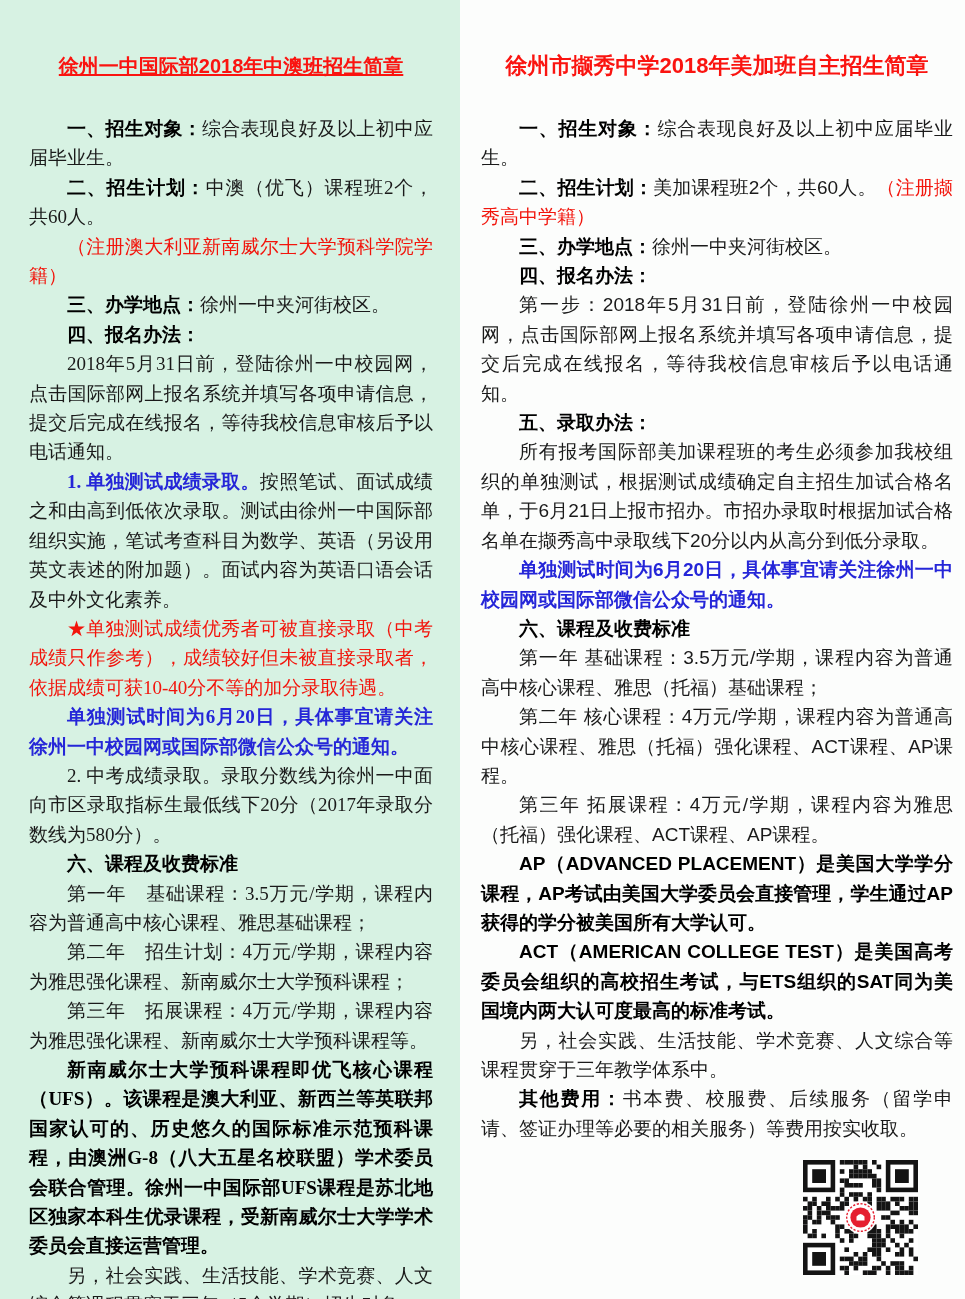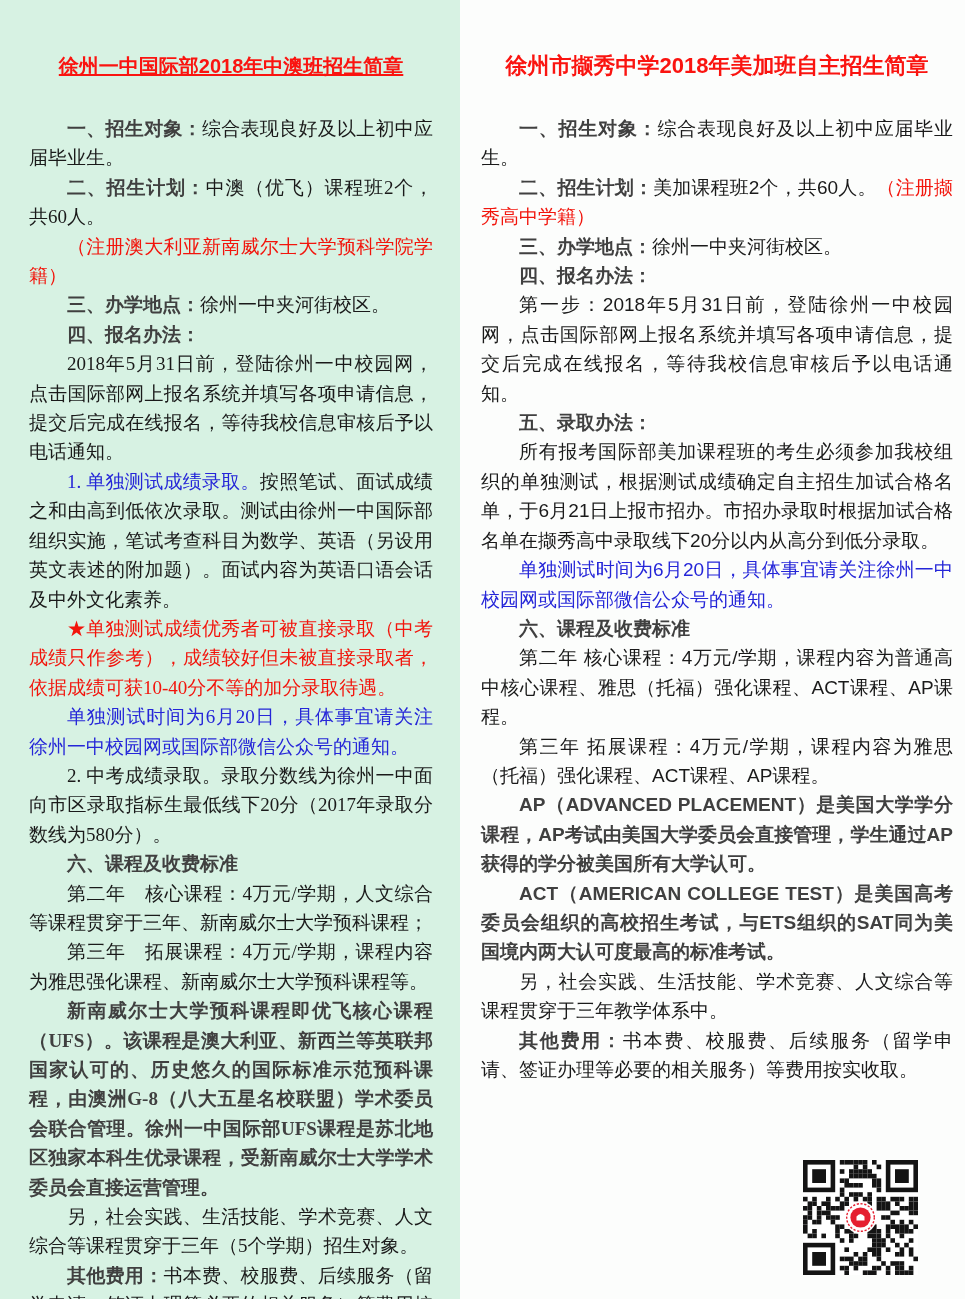--- a/index.html
+++ b/index.html
@@ -45,23 +45,23 @@
   .para{
     margin:0;
     text-indent:2em;
     text-align:justify;
     font-size:19px;
     line-height:29.4px;
   }
   .panel.left .para{font-family:"Liberation Serif","DejaVu Serif",serif;}
   .panel.right .para{font-family:"Liberation Sans","DejaVu Sans",sans-serif;}
   .run.normal{font-weight:normal;color:var(--ink);}
-  .run.bold{font-weight:bold;color:#404040;margin-top:36px;}
+  .run.bold{font-weight:bold;color:#000000;margin-top:36px;}
   .run.red{font-weight:normal;color:var(--accent-red);}
-  .run.blue{font-weight:normal;color:var(--accent-blue);}
+  .run.blue{font-weight:bold;color:var(--accent-blue);}
   .qr-box{
     position:absolute;
     right:47px;
     top:1160px;
     width:115px;height:115px;
   }
   .qr-box svg{display:block;width:115px;height:115px;}
 </style>
 </head>
 <body>
@@ -73,40 +73,42 @@
       <p class="para"><span class="run bold">二、招生计划：</span><span class="run normal">中澳（优飞）课程班2个，共60人。</span></p>
       <p class="para"><span class="run red">（注册澳大利亚新南威尔士大学预科学院学籍）</span></p>
       <p class="para"><span class="run bold">三、办学地点：</span><span class="run normal">徐州一中夹河街校区。</span></p>
       <p class="para"><span class="run bold">四、报名办法：</span></p>
       <p class="para"><span class="run normal">2018年5月31日前，登陆徐州一中校园网，点击国际部网上报名系统并填写各项申请信息，提交后完成在线报名，等待我校信息审核后予以电话通知。</span></p>
       <p class="para"><span class="run blue">1. 单独测试成绩录取。</span><span class="run normal">按照笔试、面试成绩之和由高到低依次录取。测试由徐州一中国际部组织实施，笔试考查科目为数学、英语（另设用英文表述的附加题）。面试内容为英语口语会话及中外文化素养。</span></p>
       <p class="para"><span class="run red">★单独测试成绩优秀者可被直接录取（中考成绩只作参考），成绩较好但未被直接录取者，依据成绩可获10-40分不等的加分录取待遇。</span></p>
       <p class="para"><span class="run blue">单独测试时间为6月20日，具体事宜请关注徐州一中校园网或国际部微信公众号的通知。</span></p>
       <p class="para"><span class="run normal">2. 中考成绩录取。录取分数线为徐州一中面向市区录取指标生最低线下20分（2017年录取分数线为580分）。</span></p>
       <p class="para"><span class="run bold">六、课程及收费标准</span></p>
-      <p class="para"><span class="run normal">第二年　核心课程：4万元/学期，人文综合等课程贯穿于三年、新南威尔士大学预科课程；</span></p>
+      <p class="para"><span class="run normal">第一年　基础课程：3.5万元/学期，课程内容为普通高中核心课程、雅思基础课程；</span></p>
+      <p class="para"><span class="run normal">第二年　招生计划：4万元/学期，课程内容为雅思强化课程、新南威尔士大学预科课程；</span></p>
       <p class="para"><span class="run normal">第三年　拓展课程：4万元/学期，课程内容为雅思强化课程、新南威尔士大学预科课程等。</span></p>
       <p class="para"><span class="run bold">新南威尔士大学预科课程即优飞核心课程（UFS）。该课程是澳大利亚、新西兰等英联邦国家认可的、历史悠久的国际标准示范预科课程，由澳洲G-8（八大五星名校联盟）学术委员会联合管理。徐州一中国际部UFS课程是苏北地区独家本科生优录课程，受新南威尔士大学学术委员会直接运营管理。</span></p>
       <p class="para"><span class="run normal">另，社会实践、生活技能、学术竞赛、人文综合等课程贯穿于三年（5个学期）招生对象。</span></p>
       <p class="para"><span class="run bold">其他费用：</span><span class="run normal">书本费、校服费、后续服务（留学申请、签证办理等必要的相关服务）等费用按实收取。</span></p>
     </div>
 </div>
 
 <div class="panel right">
   <h1 class="doc-title">徐州市撷秀中学2018年美加班自主招生简章</h1>
   <div class="body-text" id="right-paras">
       <p class="para"><span class="run bold">一、招生对象：</span><span class="run normal">综合表现良好及以上初中应届毕业生。</span></p>
       <p class="para"><span class="run bold">二、招生计划：</span><span class="run normal">美加课程班2个，共60人。</span><span class="run red">（注册撷秀高中学籍）</span></p>
       <p class="para"><span class="run bold">三、办学地点：</span><span class="run normal">徐州一中夹河街校区。</span></p>
       <p class="para"><span class="run bold">四、报名办法：</span></p>
       <p class="para"><span class="run normal">第一步：2018年5月31日前，登陆徐州一中校园网，点击国际部网上报名系统并填写各项申请信息，提交后完成在线报名，等待我校信息审核后予以电话通知。</span></p>
       <p class="para"><span class="run bold">五、录取办法：</span></p>
       <p class="para"><span class="run normal">所有报考国际部美加课程班的考生必须参加我校组织的单独测试，根据测试成绩确定自主招生加试合格名单，于6月21日上报市招办。市招办录取时根据加试合格名单在撷秀高中录取线下20分以内从高分到低分录取。</span></p>
       <p class="para"><span class="run blue">单独测试时间为6月20日，具体事宜请关注徐州一中校园网或国际部微信公众号的通知。</span></p>
       <p class="para"><span class="run bold">六、课程及收费标准</span></p>
+      <p class="para"><span class="run normal">第一年 基础课程：3.5万元/学期，课程内容为普通高中核心课程、雅思（托福）基础课程；</span></p>
       <p class="para"><span class="run normal">第二年 核心课程：4万元/学期，课程内容为普通高中核心课程、雅思（托福）强化课程、ACT课程、AP课程。</span></p>
       <p class="para"><span class="run normal">第三年 拓展课程：4万元/学期，课程内容为雅思（托福）强化课程、ACT课程、AP课程。</span></p>
       <p class="para"><span class="run bold">AP（ADVANCED PLACEMENT）是美国大学学分课程，AP考试由美国大学委员会直接管理，学生通过AP获得的学分被美国所有大学认可。</span></p>
       <p class="para"><span class="run bold">ACT（AMERICAN COLLEGE TEST）是美国高考委员会组织的高校招生考试，与ETS组织的SAT同为美国境内两大认可度最高的标准考试。</span></p>
       <p class="para"><span class="run normal">另，社会实践、生活技能、学术竞赛、人文综合等课程贯穿于三年教学体系中。</span></p>
       <p class="para"><span class="run bold">其他费用：</span><span class="run normal">书本费、校服费、后续服务（留学申请、签证办理等必要的相关服务）等费用按实收取。</span></p>
     </div>
   <div class="qr-box">
     <svg id="qr" viewBox="0 0 115 115" xmlns="http://www.w3.org/2000/svg">
         <rect width="115" height="115" fill="#fff"></rect>

